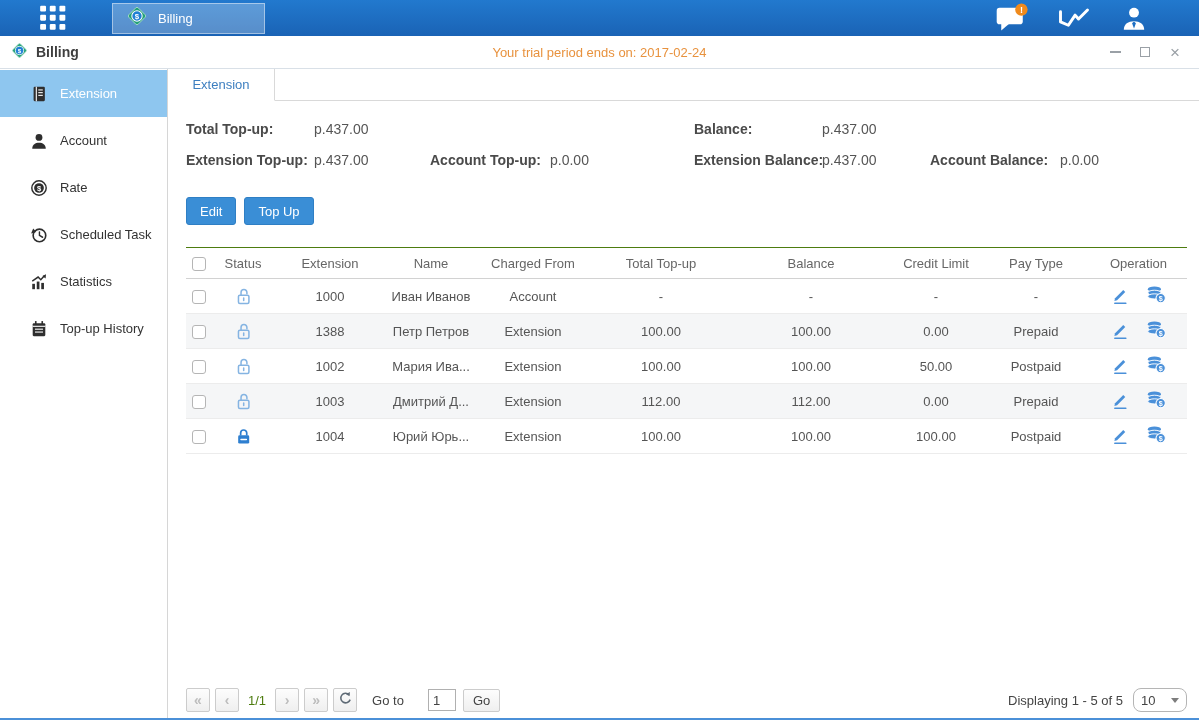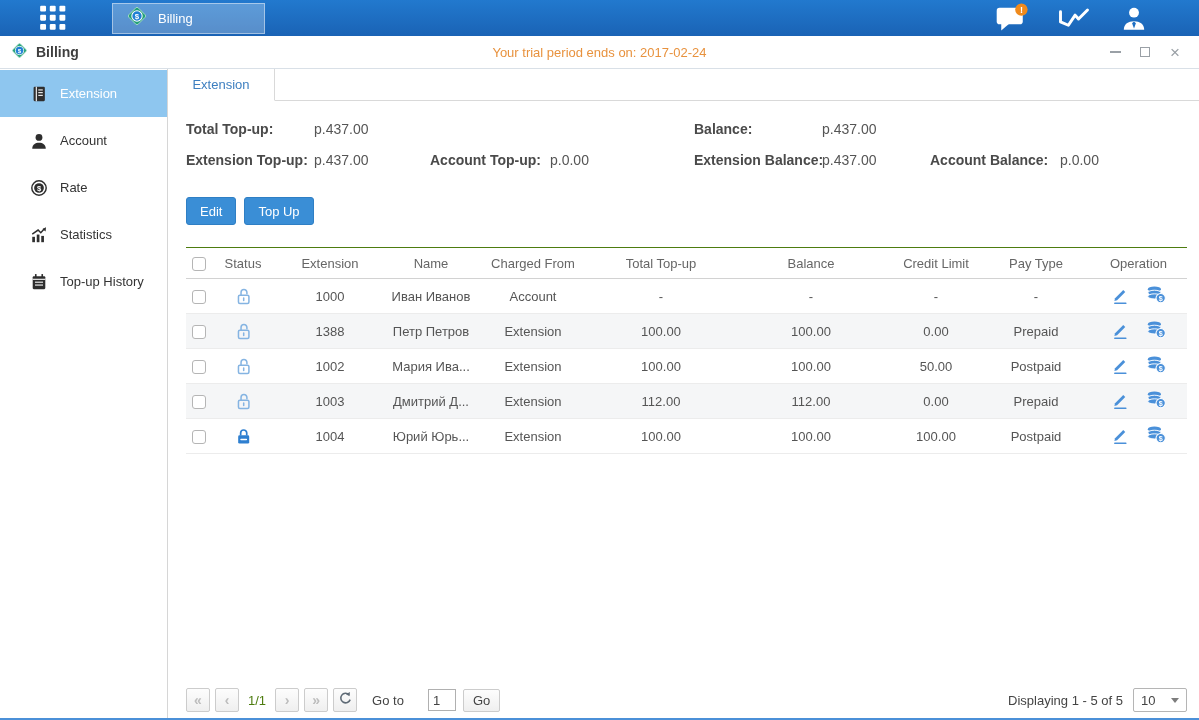--- a/index.html
+++ b/index.html
@@ -62,21 +62,21 @@
   
   .pagination { position:absolute; left:18px; right:12px; bottom:8px; display:flex; align-items:center; font-size:13px; color:#444; }
   .pg-btn { width:24px; height:24px; border:1px solid #ccc; border-radius:2px; background:linear-gradient(#fdfdfd,#efefef);
     display:flex; align-items:center; justify-content:center; margin-right:5px; color:#bdbdbd; font-size:14px; font-weight:bold; cursor:pointer; }
   .pg-label { margin:0 9px 0 4px; color:#4d7c0f; }
   .goto-label { margin:0 24px 0 10px; }
   input.goto { width:28px; height:22px; border:1px solid #b0b0b0; font-size:13px; padding:0 4px; font-family:inherit; color:#444; }
   .go-btn { height:23px; padding:0 9px; margin-left:7px; border:1px solid #ccc; border-radius:2px;
     background:linear-gradient(#fdfdfd,#efefef); display:flex; align-items:center; color:#444; cursor:pointer; }
   .pg-right { margin-left:auto; display:flex; align-items:center; gap:10px; }
-  .select { width:54px; height:24px; border:1px solid #b5b5b5; border-radius:2px; background:#fff; display:flex; align-items:center;
+  .select { width:54px; height:24px; border:1px solid #b5b5b5; border-radius:8px; background:#fff; display:flex; align-items:center;
     justify-content:space-between; padding:0 7px; cursor:pointer; color:#444; }
   .tri { width:0; height:0; border-left:4px solid transparent; border-right:4px solid transparent; border-top:5px solid #7d7d7d; }
   .bottom-line { position:absolute; left:0; right:0; bottom:0; height:2px; background:#4b90d8; }
 </style>
 </head>
 <body>
 
 <div class="taskbar">
   <span class="launcher">
       <svg width="30" height="26" viewBox="0 0 28 24" xmlns="http://www.w3.org/2000/svg">
@@ -173,20 +173,30 @@
       </div>
       <div class="sidebar-item">
         <span class="side-icon">
           <svg width="18" height="18" viewBox="0 0 20 20" xmlns="http://www.w3.org/2000/svg">
     <circle cx="10" cy="10" r="8" fill="none" stroke="currentColor" stroke-width="1.6"></circle>
     <circle cx="10" cy="10" r="5.4" fill="currentColor"></circle>
     <text x="10" y="13" font-size="8.5" font-weight="bold" fill="#fff" text-anchor="middle">$</text>
   </svg>
         </span>
         <span>Rate</span>
+      </div>
+      <div class="sidebar-item">
+        <span class="side-icon">
+          <svg width="18" height="18" viewBox="0 0 20 20" xmlns="http://www.w3.org/2000/svg">
+    <circle cx="10.5" cy="10.5" r="7" fill="none" stroke="currentColor" stroke-width="1.8"></circle>
+    <path d="M10.5 6.5 V10.5 L14 12.5" fill="none" stroke="currentColor" stroke-width="1.6" stroke-linecap="round"></path>
+    <path d="M1.2 8.2 L3.6 2.8 L7 6.8 Z" fill="currentColor"></path>
+  </svg>
+        </span>
+        <span>Scheduled Task</span>
       </div>
       <div class="sidebar-item">
         <span class="side-icon">
           <svg width="18" height="18" viewBox="0 0 20 20" xmlns="http://www.w3.org/2000/svg">
     <rect x="2.5" y="12" width="3" height="6" fill="currentColor"></rect>
     <rect x="7.5" y="9.5" width="3" height="8.5" fill="currentColor"></rect>
     <rect x="12.5" y="11" width="3" height="7" fill="currentColor"></rect>
     <path d="M2.5 9 L9 4.5 L12 7.5 L16 3" fill="none" stroke="currentColor" stroke-width="1.6"></path>
     <path d="M17.8 1.3 L17.3 6 L13.8 3.2 Z" fill="currentColor"></path>
   </svg>

